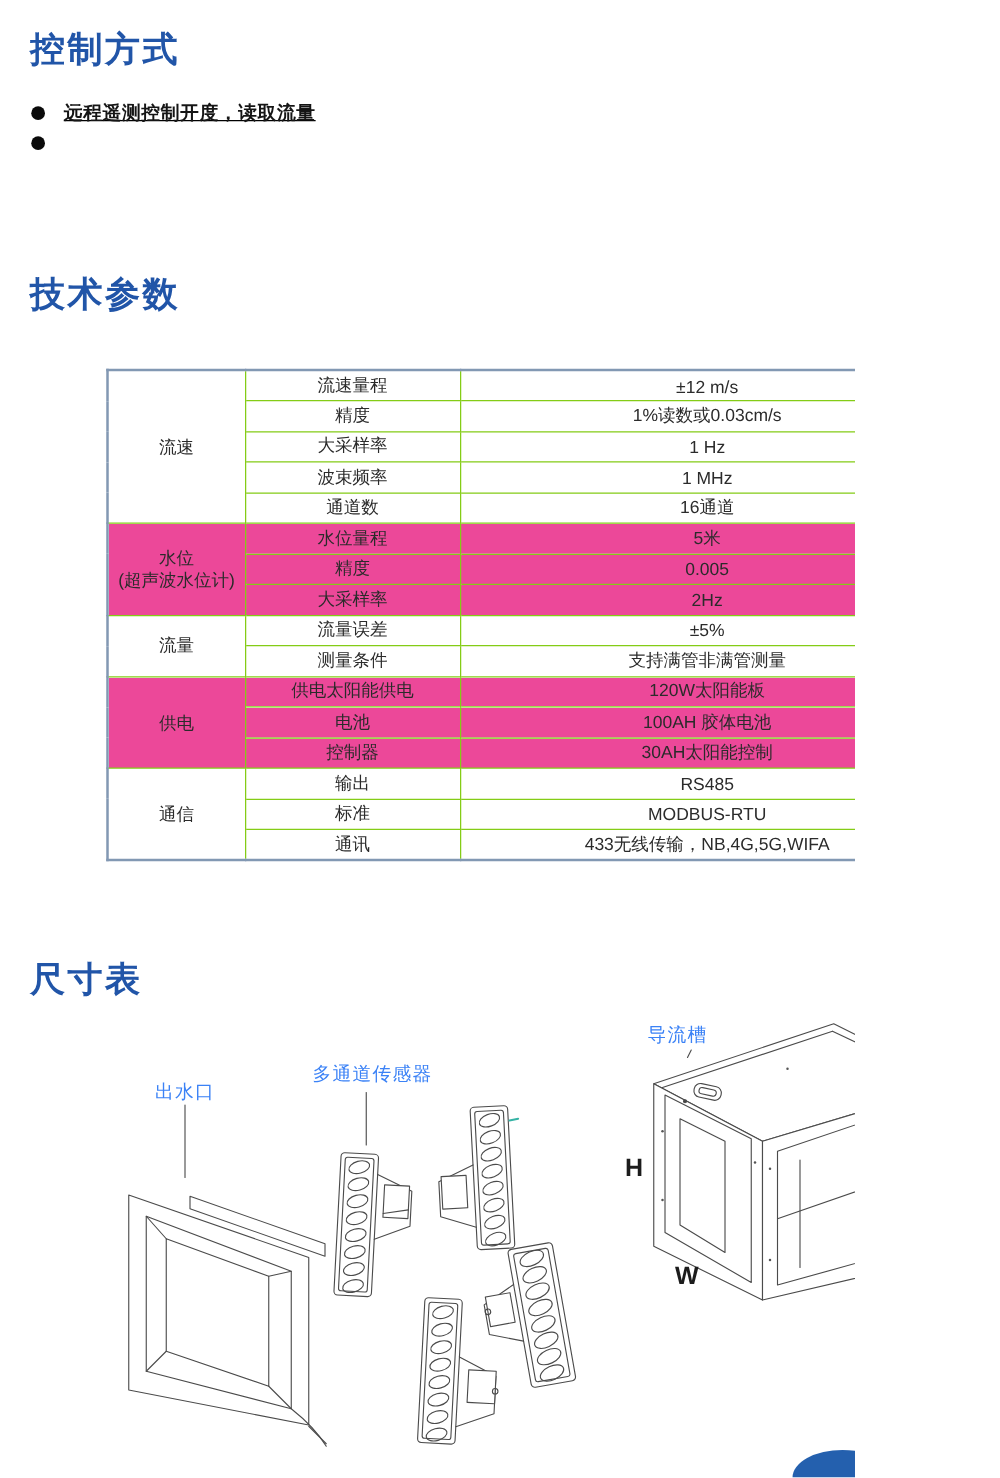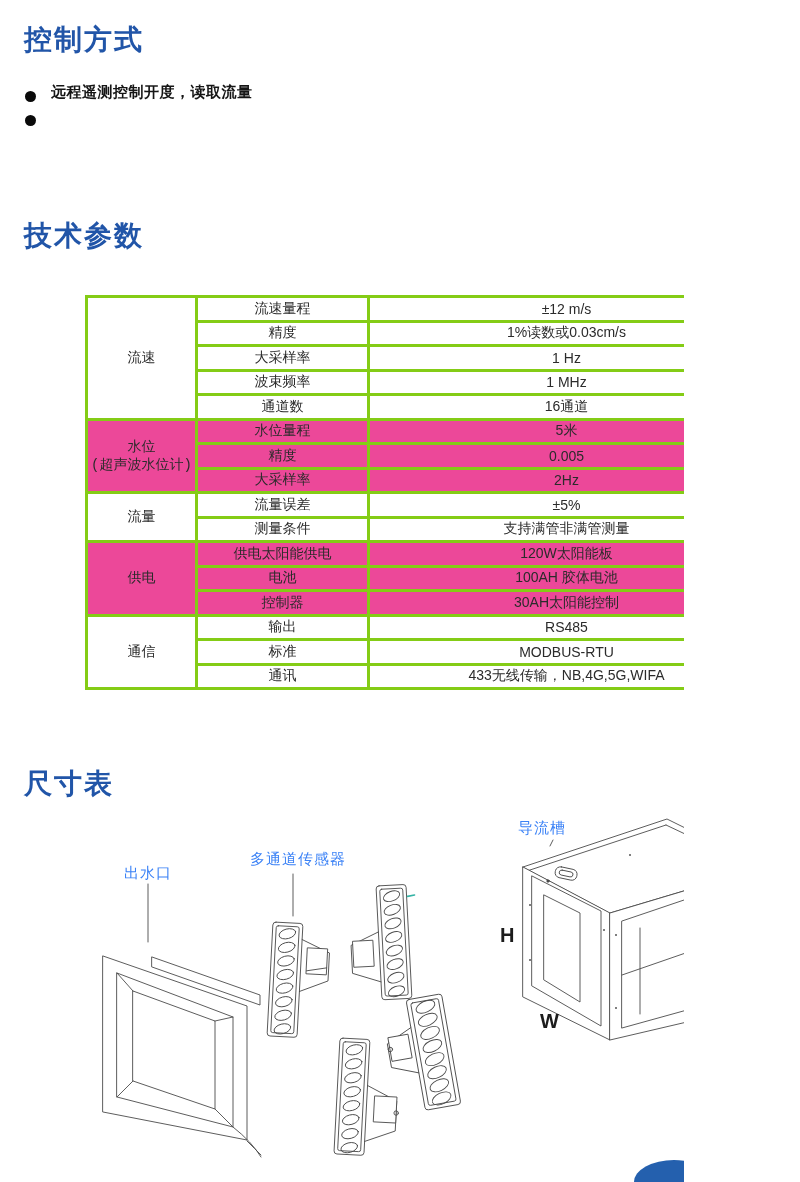--- a/index.html
+++ b/index.html
@@ -15,45 +15,45 @@
   .h1 {
     position: absolute;
     left: 24px;
     font-size: 28px;
     font-weight: 800;
     color: #2155a8;
     letter-spacing: 2px;
     line-height: 1;
   }
   .bullets { position: absolute; left: 25px; top: 78px; }
-  .bullet { display: flex; align-items: flex-end; height: 24px; }
+  .bullet { display: flex; align-items: center; height: 24px; text-decoration: underline; }
   .dot {
     width: 11px; height: 11px; border-radius: 50%;
     background: #0a0a0a; margin-right: 15px; flex: none;
   }
   .bullet-text { font-size: 15px; font-weight: 600; color: #151515; letter-spacing: 0.5px; }
 
   .spec-table {
     position: absolute; left: 85px; top: 295px;
     width: 678px;
     border-collapse: collapse; table-layout: fixed;
     border: 2px solid #8298b3;
   }
   .spec-table td {
-    border: 3px solid #84cc16;
+    border: 1px solid #84cc16;
     text-align: center;
     font-size: 14px;
     color: #2b2b2b;
     height: 24.5px;
     padding: 0 3px;
     background: #ffffff;
     overflow: hidden;
   }
   .spec-table tr.hl td { background: #ec4899; }
-  .group-cell { font-size: 15px; white-space: pre-line; line-height: 1.3; font-family: Liberation Mono, monospace; }
+  .group-cell { font-size: 15px; white-space: pre-line; line-height: 1.3; }
 
   .dlabel { position: absolute; font-size: 15px; color: #3b82f6; letter-spacing: 1px; }
   .dim { position: absolute; font-size: 20px; font-weight: 700; color: #1c1c1c; }
 
   .diagram { position: absolute; left: 0; top: 810px; }
   .corner-dec {
     position: absolute;
     width: 80px; height: 44px;
     right: -30px; bottom: -22px;
     background: #2460ae;

